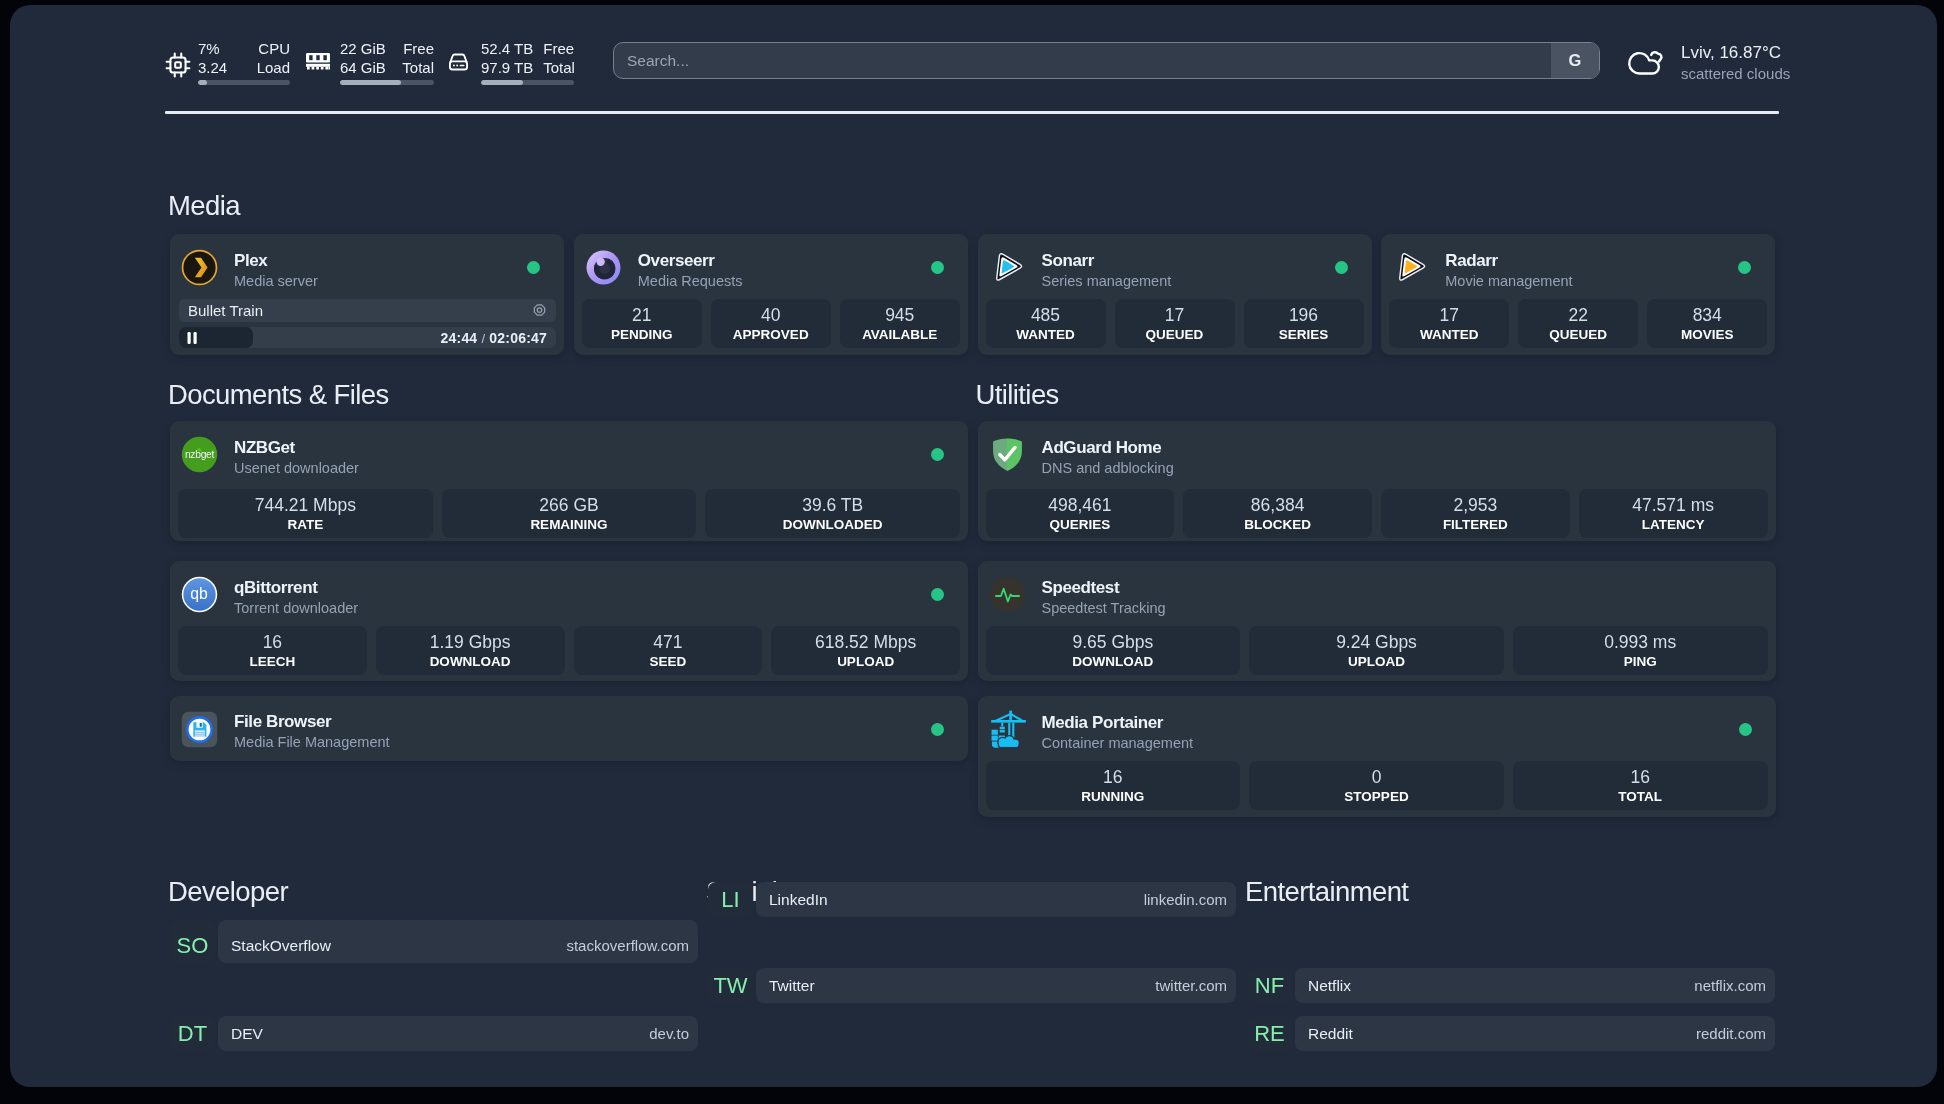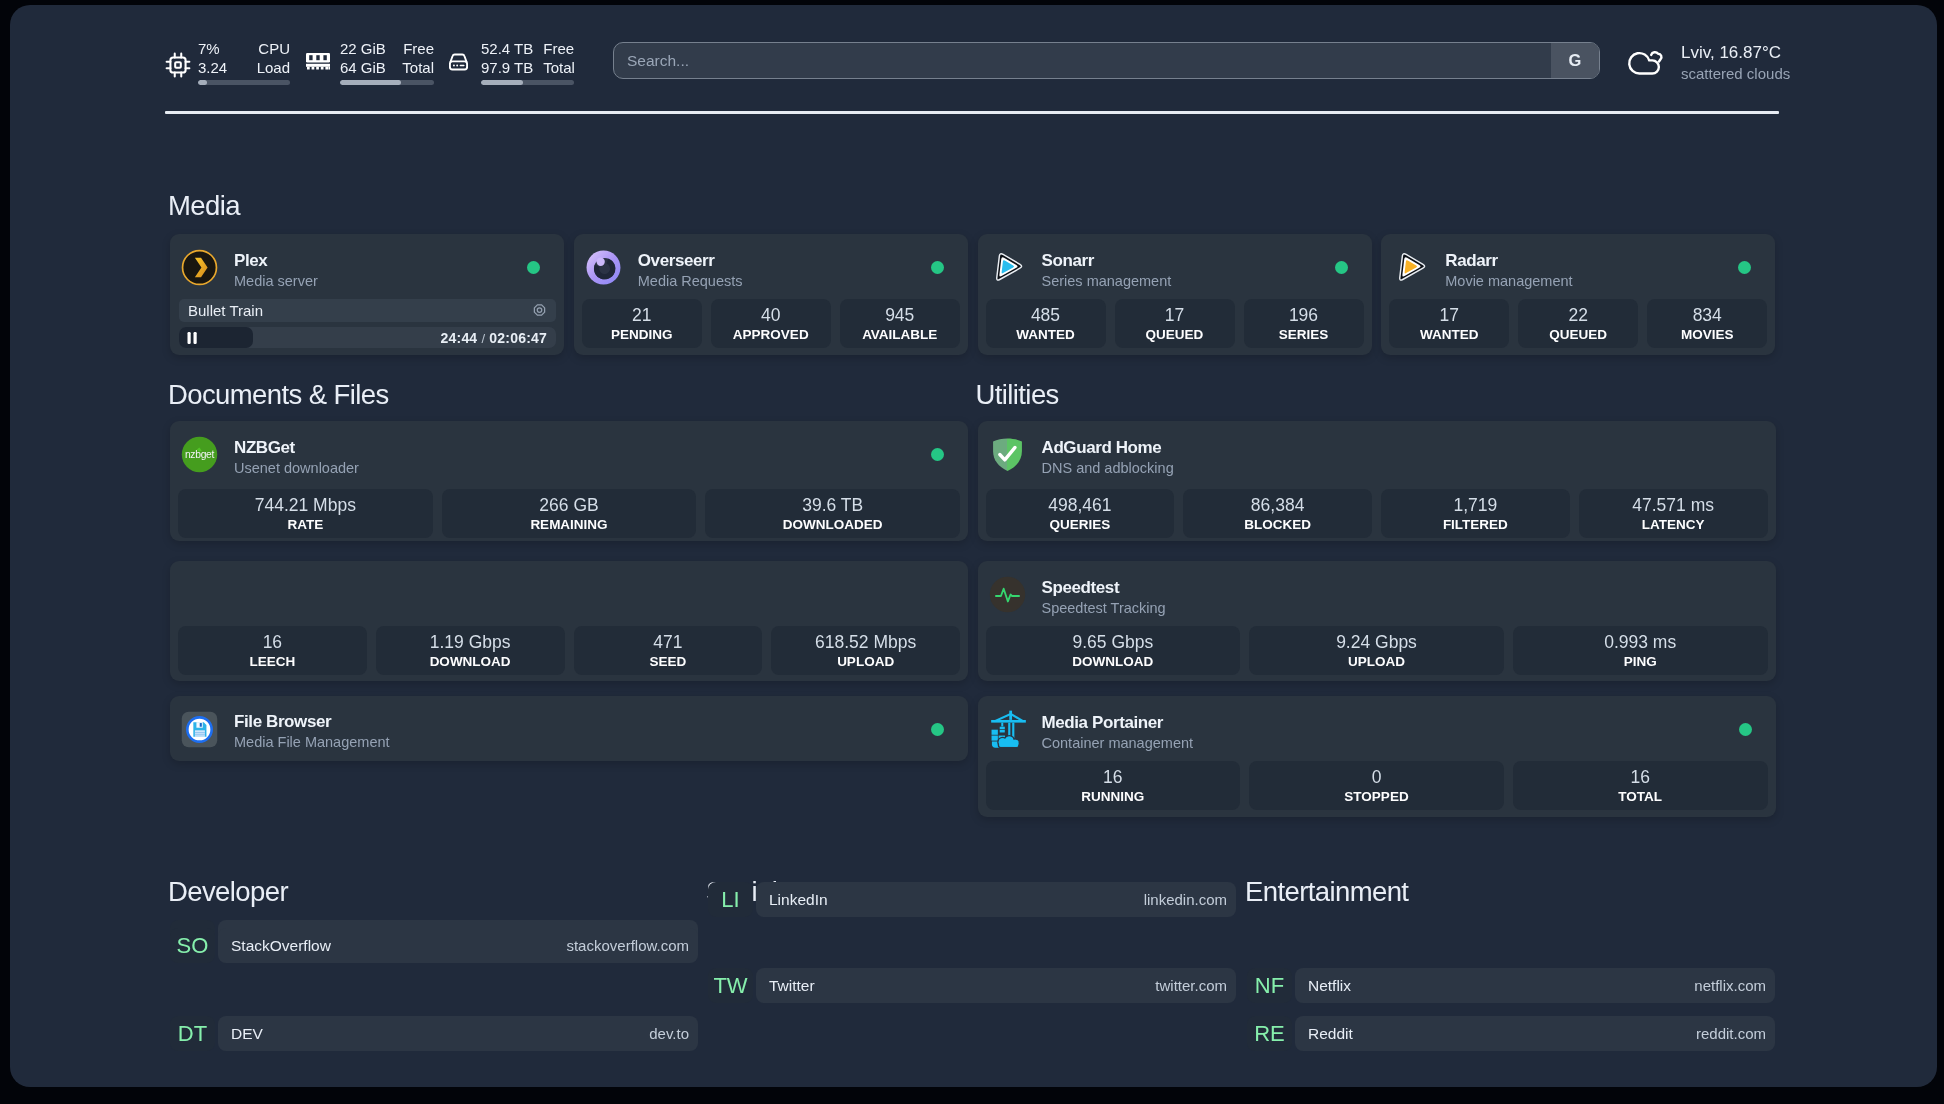--- a/index.html
+++ b/index.html
@@ -320,20 +320,38 @@
           <div class="slab">REMAINING</div>
         </div>
       <div class="stat">
           <div class="sval">39.6 TB</div>
           <div class="slab">DOWNLOADED</div>
         </div>
     </div>
   </div>
 
   <div class="card" style="left:160px; top:556px; width:798px; height:120px;">
+    <div class="chead">
+      <svg class="cicon" viewBox="0 0 48 48">
+          <defs>
+            <linearGradient id="qbg" x1="0" y1="0" x2="0" y2="1">
+              <stop offset="0" stop-color="#5d95e1"></stop>
+              <stop offset="1" stop-color="#3a72c8"></stop>
+            </linearGradient>
+          </defs>
+        <circle cx="24" cy="24" r="23" fill="#fff"></circle>
+        <circle cx="24" cy="24" r="21" fill="url(#qbg)"></circle>
+        <text x="23.5" y="29.8" text-anchor="middle" font-family="Liberation Sans" font-size="20.5" font-weight="400" fill="#fff">qb</text>
+        </svg>
+      <div class="ctxt">
+          <div class="ctitle">qBittorrent</div>
+          <div class="csub">Torrent downloader</div>
+        </div>
+      <div class="cdot"></div>
+    </div>
     <div class="stats">
       <div class="stat">
           <div class="sval">16</div>
           <div class="slab">LEECH</div>
         </div>
       <div class="stat">
           <div class="sval">1.19 Gbps</div>
           <div class="slab">DOWNLOAD</div>
         </div>
       <div class="stat">
@@ -389,21 +407,21 @@
     <div class="stats" style="top:67.5px;">
       <div class="stat">
           <div class="sval">498,461</div>
           <div class="slab">QUERIES</div>
         </div>
       <div class="stat">
           <div class="sval">86,384</div>
           <div class="slab">BLOCKED</div>
         </div>
       <div class="stat">
-          <div class="sval">1,719</div>
+          <div class="sval">2,953</div>
           <div class="slab">FILTERED</div>
         </div>
       <div class="stat">
           <div class="sval">47.571 ms</div>
           <div class="slab">LATENCY</div>
         </div>
     </div>
   </div>
 
   <div class="card" style="left:967.5px; top:556px; width:798px; height:120px;">

